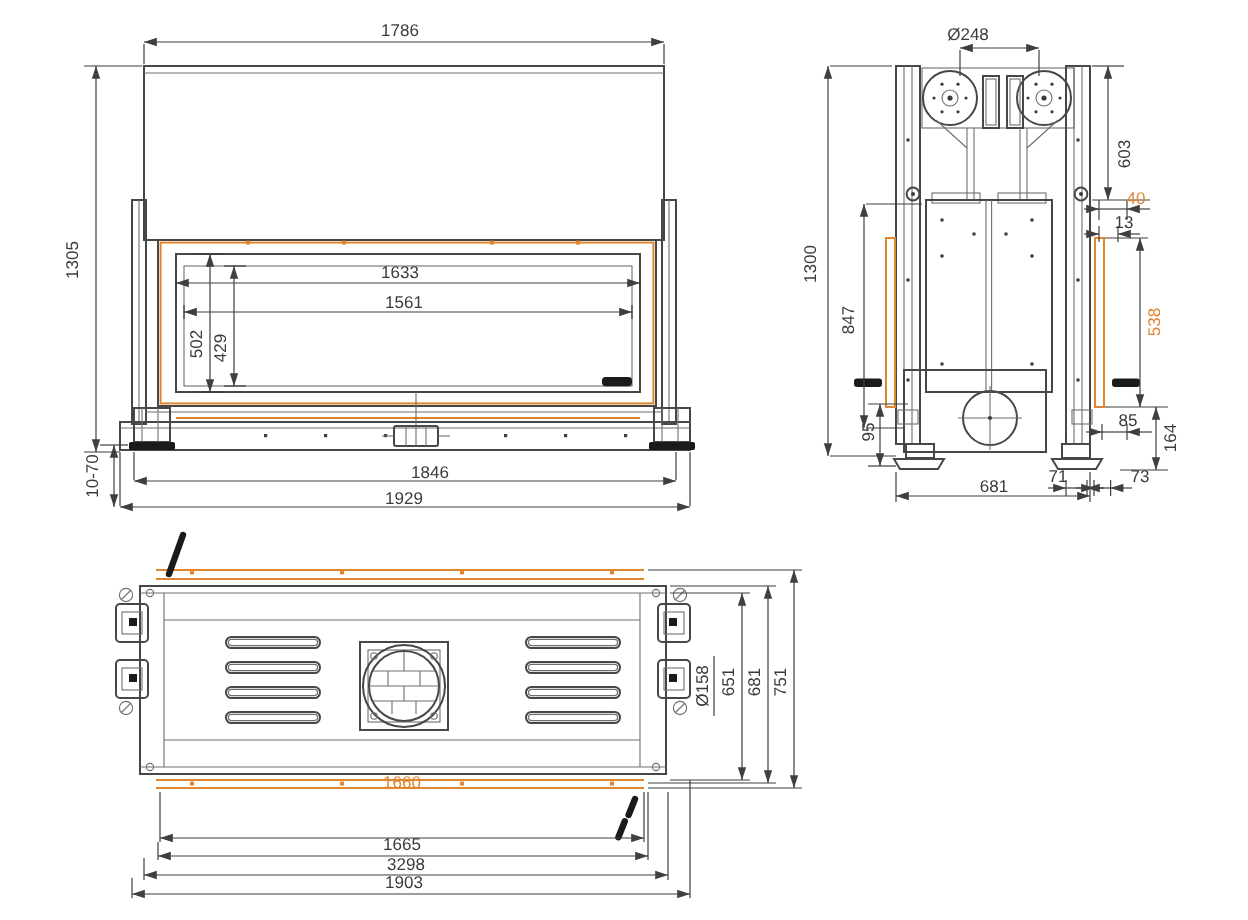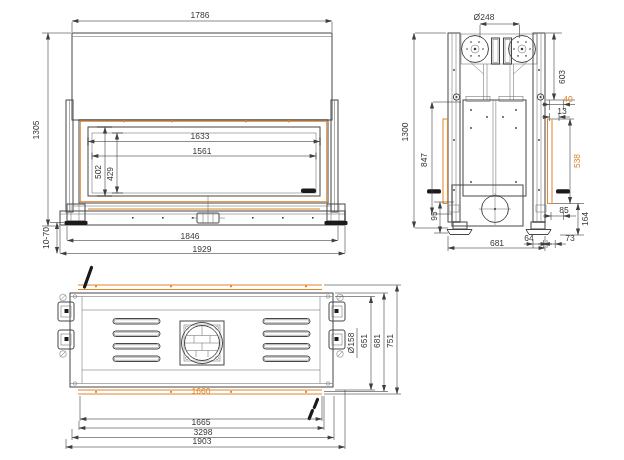--- a/index.html
+++ b/index.html
@@ -396,35 +396,35 @@
 </svg>
 
 <div>
 
   <span class="dim" style="left:200px;top:15px">1786</span>
   <span class="dim v" style="left:36px;top:130px">1305</span>
   <span class="dim" style="left:200px;top:136px">1633</span>
   <span class="dim" style="left:202px;top:151px">1561</span>
   <span class="dim v" style="left:98px;top:172px">502</span>
   <span class="dim v" style="left:110px;top:174px">429</span>
-  <span class="dim" style="left:190px;top:236px">1846</span>
+  <span class="dim" style="left:215px;top:236px">1846</span>
   <span class="dim" style="left:202px;top:249px">1929</span>
   <span class="dim v" style="left:46px;top:238px">10-70</span>
 
   <span class="dim" style="left:484px;top:17px">Ø248</span>
   <span class="dim v" style="left:405px;top:132px">1300</span>
   <span class="dim v" style="left:424px;top:160px">847</span>
   <span class="dim v" style="left:562px;top:77px">603</span>
   <span class="dim org" style="left:568px;top:99px">40</span>
   <span class="dim" style="left:562px;top:111px">13</span>
   <span class="dim v org" style="left:577px;top:161px">538</span>
   <span class="dim" style="left:564px;top:210px">85</span>
   <span class="dim v" style="left:585px;top:219px">164</span>
   <span class="dim v" style="left:434px;top:216px">95</span>
-  <span class="dim" style="left:529px;top:238px">64</span>
+  <span class="dim" style="left:529px;top:238px">71</span>
   <span class="dim" style="left:570px;top:238px">73</span>
   <span class="dim" style="left:497px;top:243px">681</span>
 
   <span class="dim v" style="left:351px;top:343px">Ø158</span>
   <span class="dim v" style="left:364px;top:341px">651</span>
   <span class="dim v" style="left:377px;top:341px">681</span>
   <span class="dim v" style="left:390px;top:341px">751</span>
   <span class="dim org" style="left:201px;top:391px">1660</span>
   <span class="dim" style="left:201px;top:422px">1665</span>
   <span class="dim" style="left:203px;top:432px">3298</span>

